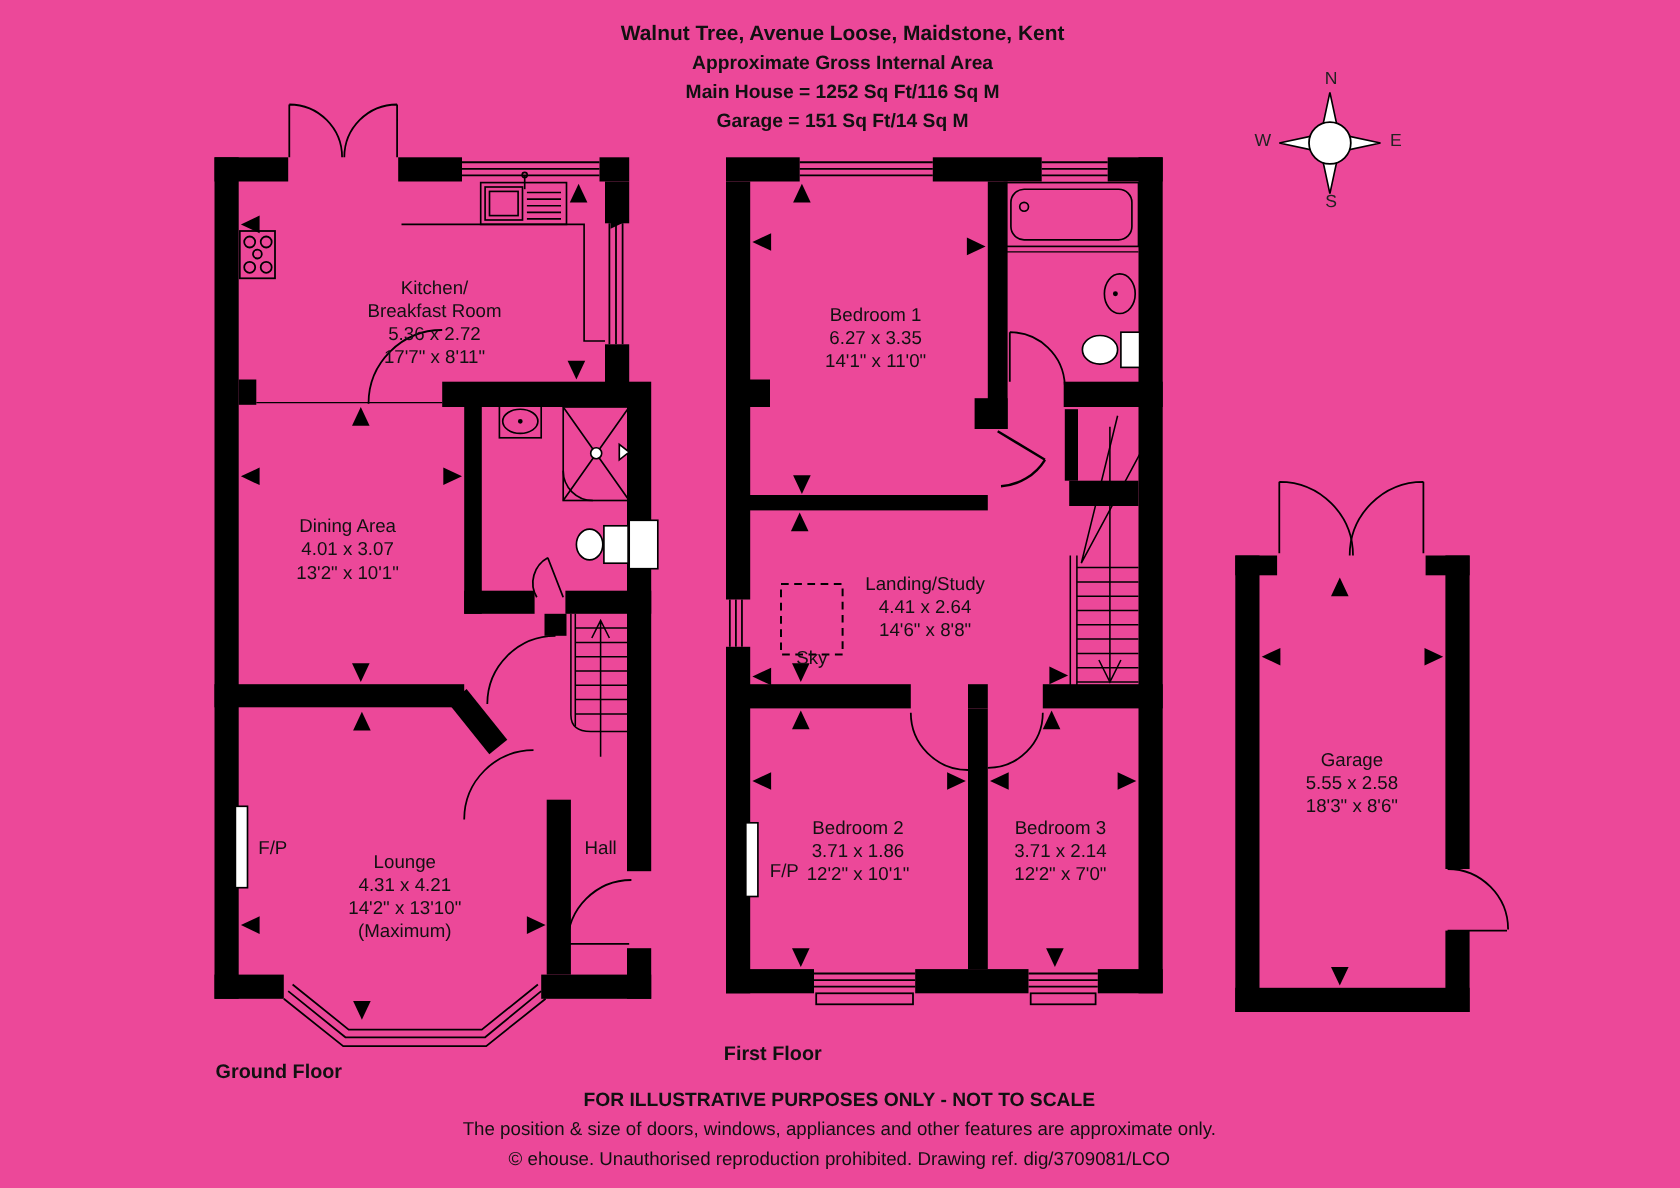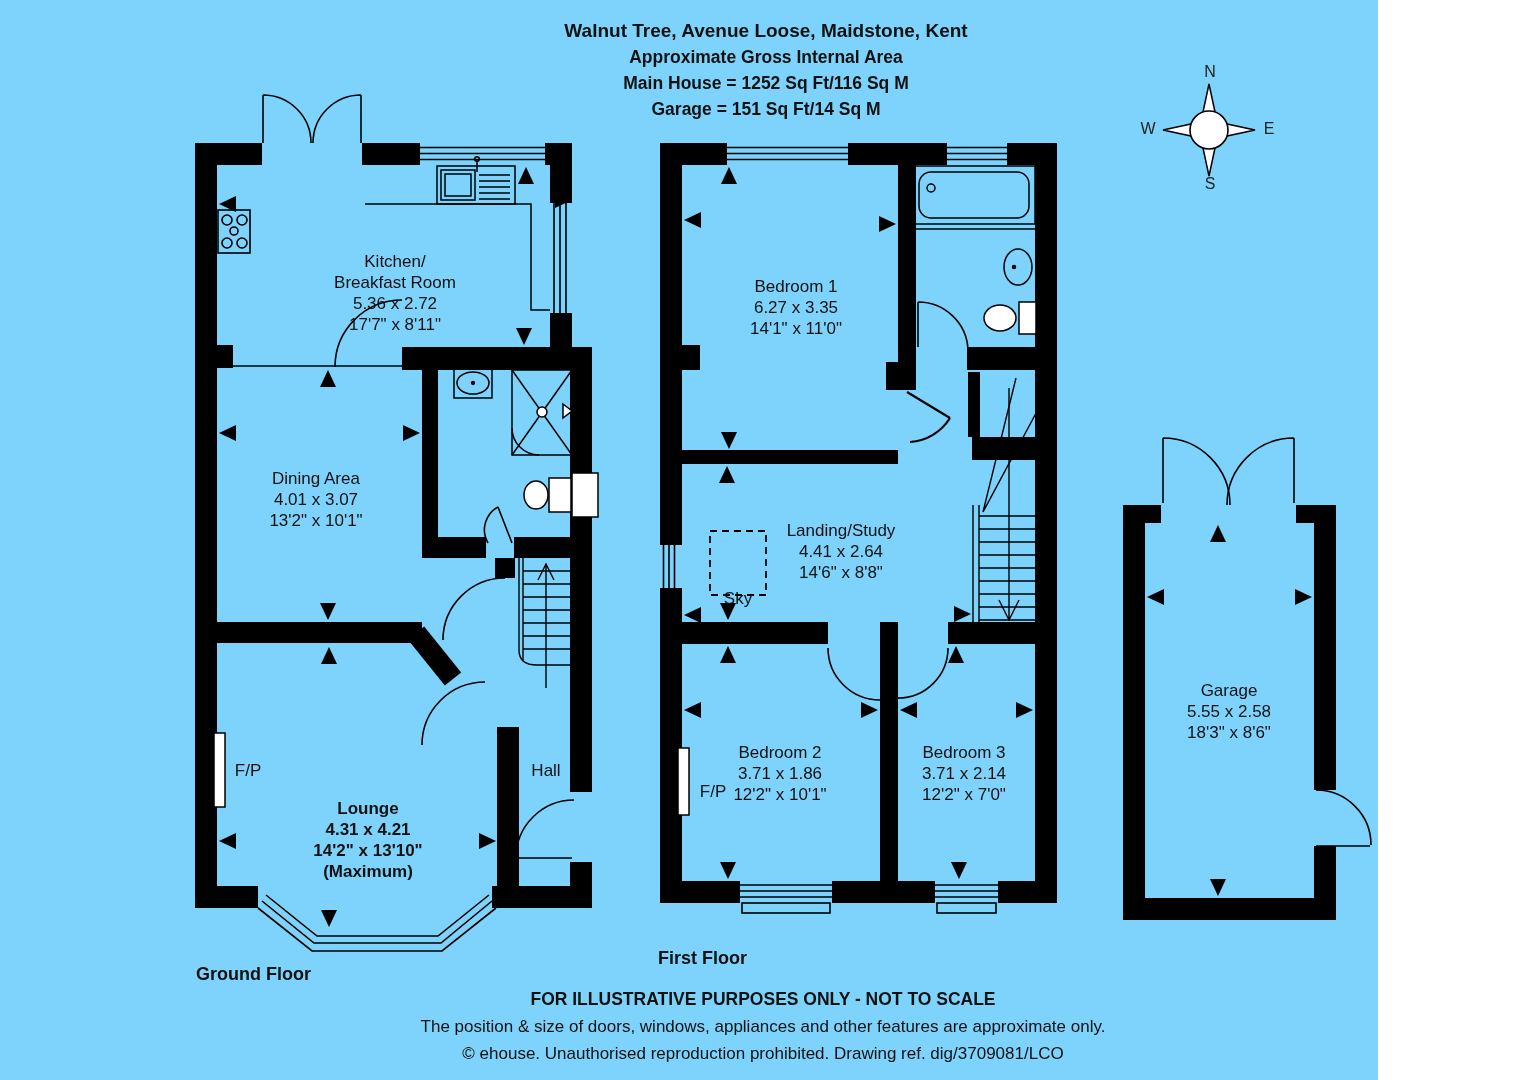--- a/index.html
+++ b/index.html
@@ -1,16 +1,16 @@
 <!DOCTYPE html>
 <html><head>
 <meta charset="utf-8">
 <style>
   html,body{margin:0;padding:0;background:#fff;}
-  #page{position:relative;width:1378px;height:1080px;background:#7dd3fc;
+  #page{position:relative;width:1527px;height:1080px;background:#ec4899;
         font-family:"Liberation Sans",sans-serif;color:#000;overflow:hidden;}
   #plan-svg{position:absolute;left:0;top:0;}
   .lbl{position:absolute;transform:translateX(-50%);text-align:center;
        font-size:17px;line-height:21px;white-space:nowrap;color:#111;}
   .lbl.leftalign{transform:none;text-align:left;}
   .bold{font-weight:bold;}
   .title1{font-size:19px;}
   .title2{font-size:17.5px;}
   .floorlbl{font-size:18px;font-weight:bold;}
   .foot1{font-size:17.5px;font-weight:bold;}
@@ -259,21 +259,21 @@
   <div>5.36 x 2.72</div>
   <div>17'7" x 8'11"</div>
 </div>
 
 <div class="lbl" style="left:316px;top:468px;">
   <div>Dining Area</div>
   <div>4.01 x 3.07</div>
   <div>13'2" x 10'1"</div>
 </div>
 
-<div class="lbl" style="left:368px;top:798px;font-weight:bold;">
+<div class="lbl" style="left:368px;top:773px;">
   <div>Lounge</div>
   <div>4.31 x 4.21</div>
   <div>14'2" x 13'10"</div>
   <div>(Maximum)</div>
 </div>
 
 <div class="lbl" style="left:546px;top:760px;">Hall</div>
 <div class="lbl" style="left:248px;top:760px;">F/P</div>
 
 <div class="lbl" style="left:796px;top:276px;">

